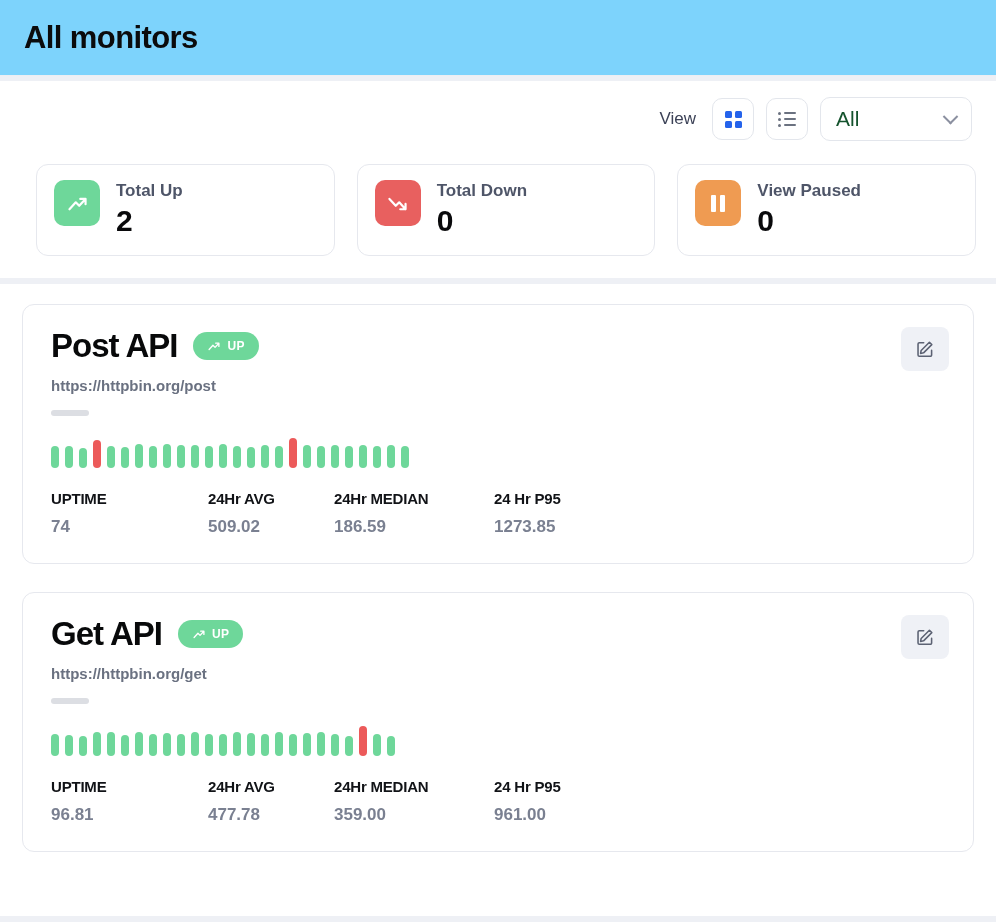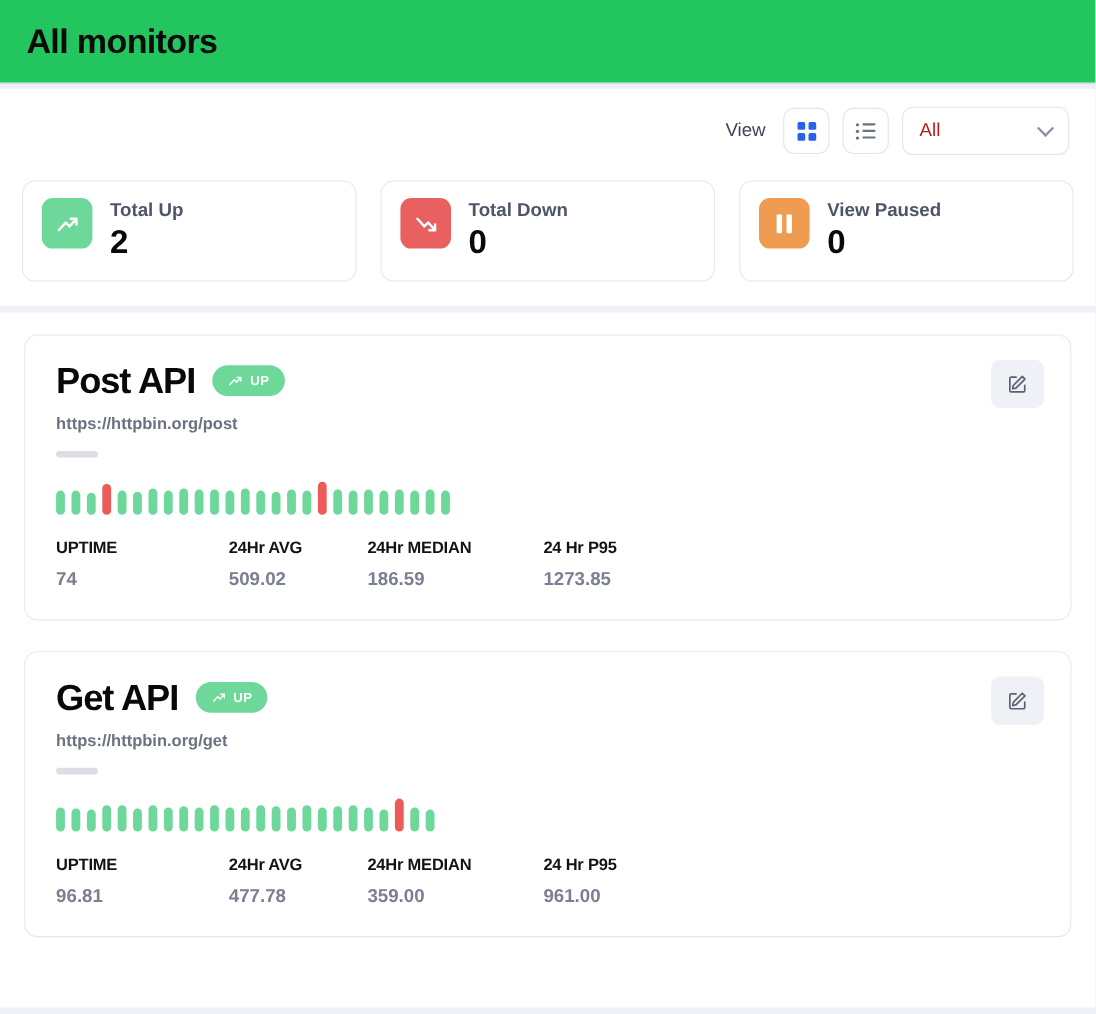--- a/index.html
+++ b/index.html
@@ -7,21 +7,21 @@
     width: 996px;
     height: 922px;
     background: #eef0f5;
     font-family: "Liberation Sans", sans-serif;
     -webkit-font-smoothing: antialiased;
   }
   .page { width: 996px; height: 922px; position: relative; overflow: hidden; }
 
   
   .header-panel {
-    background: #22c55e;
+    background: #7dd3fc;
     height: 76px;
     padding: 0 24px;
     display: flex;
     align-items: center;
     justify-content: space-between;
     border-bottom: 1px solid #eceef3;
   }
   .page-title {
     font-size: 31px;
     font-weight: 700;
@@ -77,30 +77,30 @@
   .select-box {
     min-width: 152px;
     height: 44px;
     border: 1px solid #e3e6ec;
     border-radius: 10px;
     background: #ffffff;
     display: flex; align-items: center; justify-content: space-between;
     padding: 0 15px;
     cursor: pointer;
   }
-  .select-box .sel-val { font-size: 17px; color: #b91c1c; }
+  .select-box .sel-val { font-size: 21px; color: #14532d; }
   .chev {
     width: 11px; height: 11px;
     border-right: 2px solid #8b90a0;
     border-bottom: 2px solid #8b90a0;
     transform: rotate(45deg) translate(-2px,-2px);
   }
 
   
-  .stats-row { display: flex; gap: 22px; margin-top: 23px; }
+  .stats-row { display: flex; gap: 22px; margin-top: 23px; margin-left: 16px; }
   .stat-card {
     flex: 1;
     border: 1px solid #e6e8ee;
     border-radius: 12px;
     background: #ffffff;
     padding: 15px 17px 17px 17px;
     display: flex;
     gap: 16px;
     min-height: 92px;
   }

